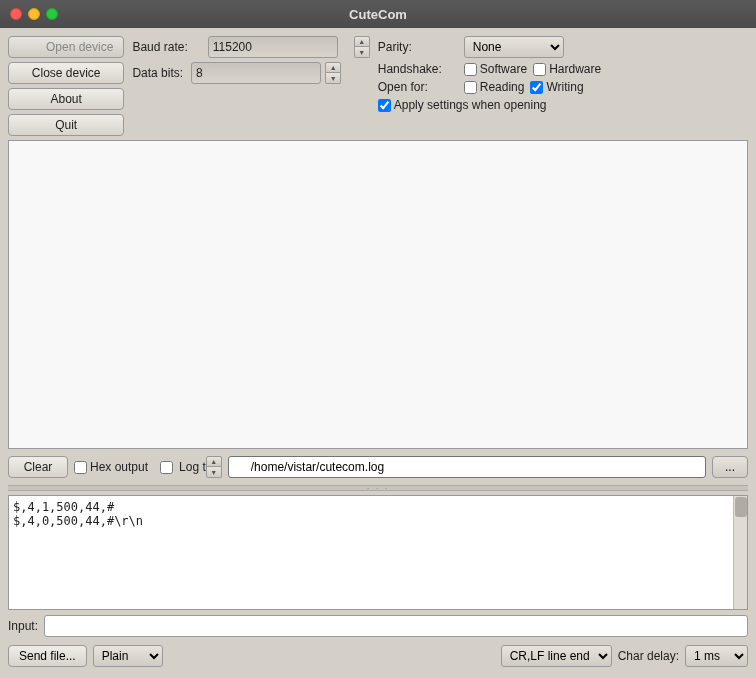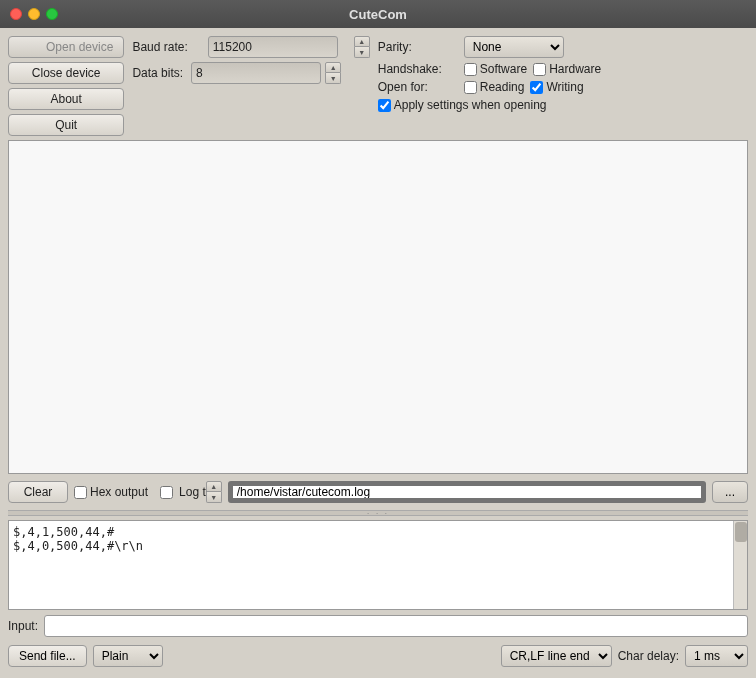--- a/index.html
+++ b/index.html
@@ -176,25 +176,25 @@
       border: 1px solid #999;
       border-radius: 3px;
       height: 22px;
       font-size: 12px;
       padding: 0 4px;
       min-width: 60px;
     }
     .log-path {
       flex: 1;
       background: white;
-      border: 5px solid #737373;
-      border-radius: 3px;
-      height: 22px;
-      font-size: 12px;
-      padding: 0 4px;
+      border: 1px solid #737373;
+      border-radius: 3px;
+      height: 22px;
+      font-size: 12px;
+      padding: 0 22px;
     }
     .dots-btn {
       background: linear-gradient(to bottom, #e8e4dc, #d0ccc4);
       border: 1px solid #999;
       border-radius: 4px;
       height: 22px;
       width: 36px;
       font-size: 12px;
       cursor: pointer;
       display: flex;
@@ -216,21 +216,21 @@
     .splitter-dots {
       color: #888;
       font-size: 8px;
       letter-spacing: 2px;
     }
 
     
     .output-area {
       background: white;
       border: 1px solid #999;
-      height: 90px;
+      height: 115px;
       overflow-y: auto;
       padding: 4px;
       font-family: monospace;
       font-size: 12px;
       position: relative;
     }
     .scrollbar-track {
       position: absolute;
       right: 0;
       top: 0;

